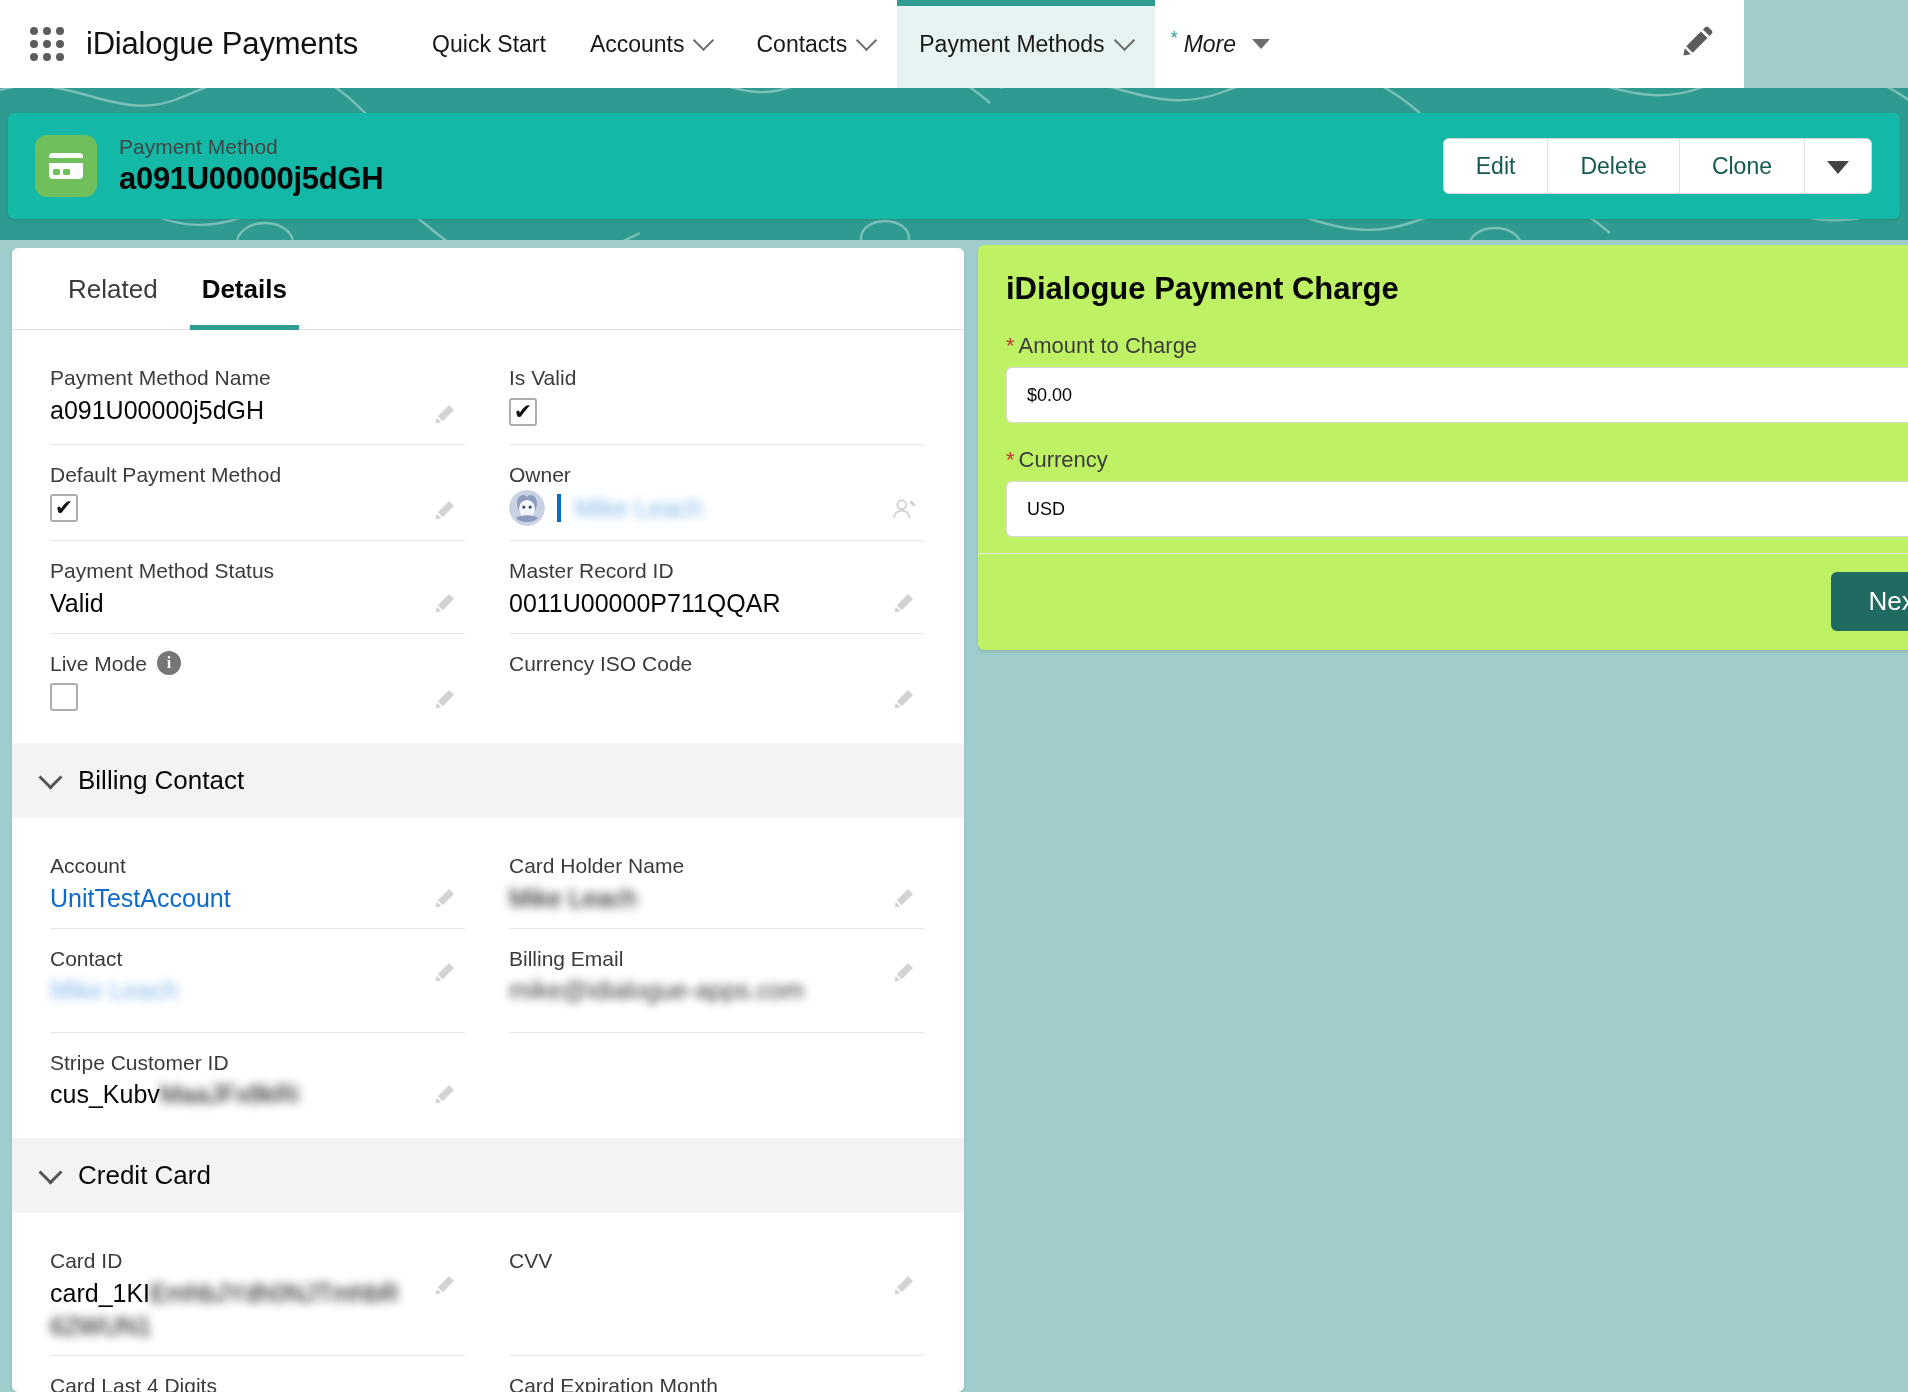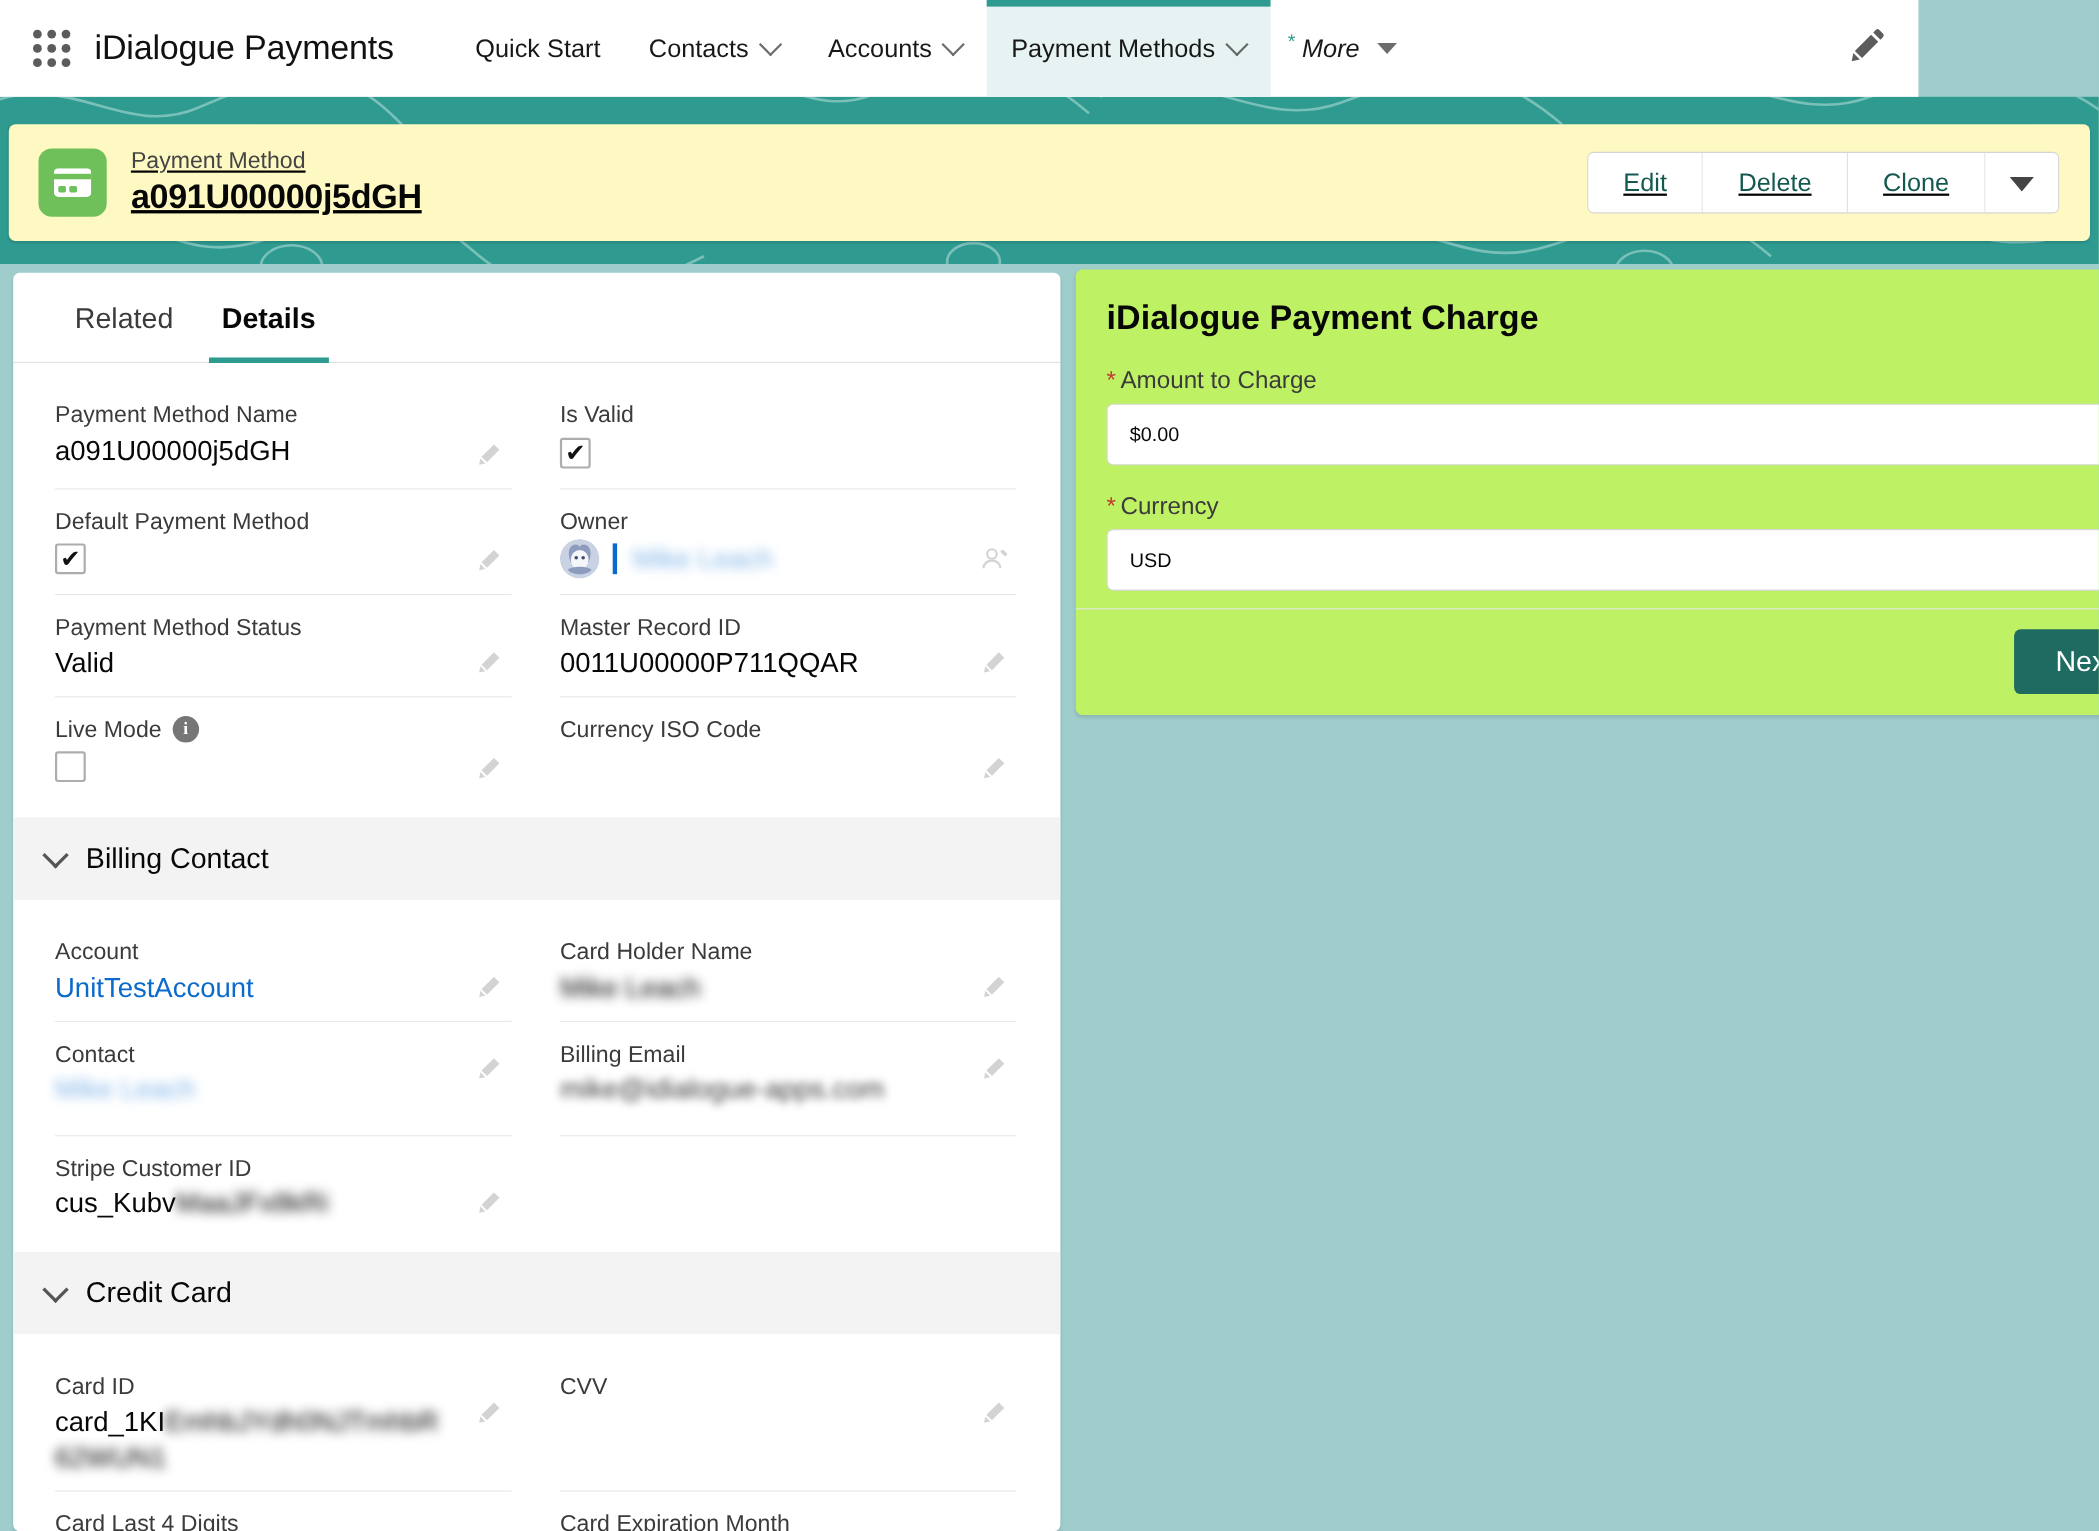--- a/index.html
+++ b/index.html
@@ -55,22 +55,22 @@
   
   .teal-band {
     position: absolute; left: 0; top: 88px; width: 1908px; height: 152px;
     background-color: #2E9A90; overflow: hidden; z-index: 1;
   }
   .teal-band svg { position: absolute; left: 0; top: -30px; opacity: .45; }
 
   
   .record-header {
     position: absolute; left: 8px; top: 113px; width: 1892px; height: 106px;
-    background: #fef9c3; border-radius: 6px; z-index: 3;
-    display: flex; align-items: center; box-shadow: 0 1px 2px rgba(0,0,0,.12); text-decoration: underline;
+    background: #14b8a6; border-radius: 6px; z-index: 3;
+    display: flex; align-items: center; box-shadow: 0 1px 2px rgba(0,0,0,.12);
   }
   .rec-icon {
     width: 62px; height: 62px; border-radius: 12px; background: #6FC05A;
     margin-left: 27px; margin-right: 22px;
     display: flex; align-items: center; justify-content: center; flex: none;
   }
   .rec-meta { display: flex; flex-direction: column; justify-content: center; }
   .rec-type { font-size: 21px; color: #444; line-height: 1.3; }
   .rec-name { font-size: 31px; color: #080707; font-weight: 700; line-height: 1.25; letter-spacing: -.3px;}
   .rec-actions {
@@ -186,25 +186,25 @@
       <i></i>
       <i></i>
   </div>
   <div class="app-title">iDialogue Payments</div>
 
   <div class="nav-tabs">
     <div class="nav-tab">
       <span>Quick Start</span>
     </div>
     <div class="nav-tab">
+      <span>Accounts</span>
+      <span class="chev thin"></span>
+    </div>
+    <div class="nav-tab">
       <span>Contacts</span>
-      <span class="chev thin"></span>
-    </div>
-    <div class="nav-tab">
-      <span>Accounts</span>
       <span class="chev thin"></span>
     </div>
     <div class="nav-tab active">
       <span>Payment Methods</span>
       <span class="chev thin"></span>
     </div>
     <div class="nav-more">
       <span class="star">*</span>
       <span class="mlabel">More</span>
       <span class="chev"></span>

